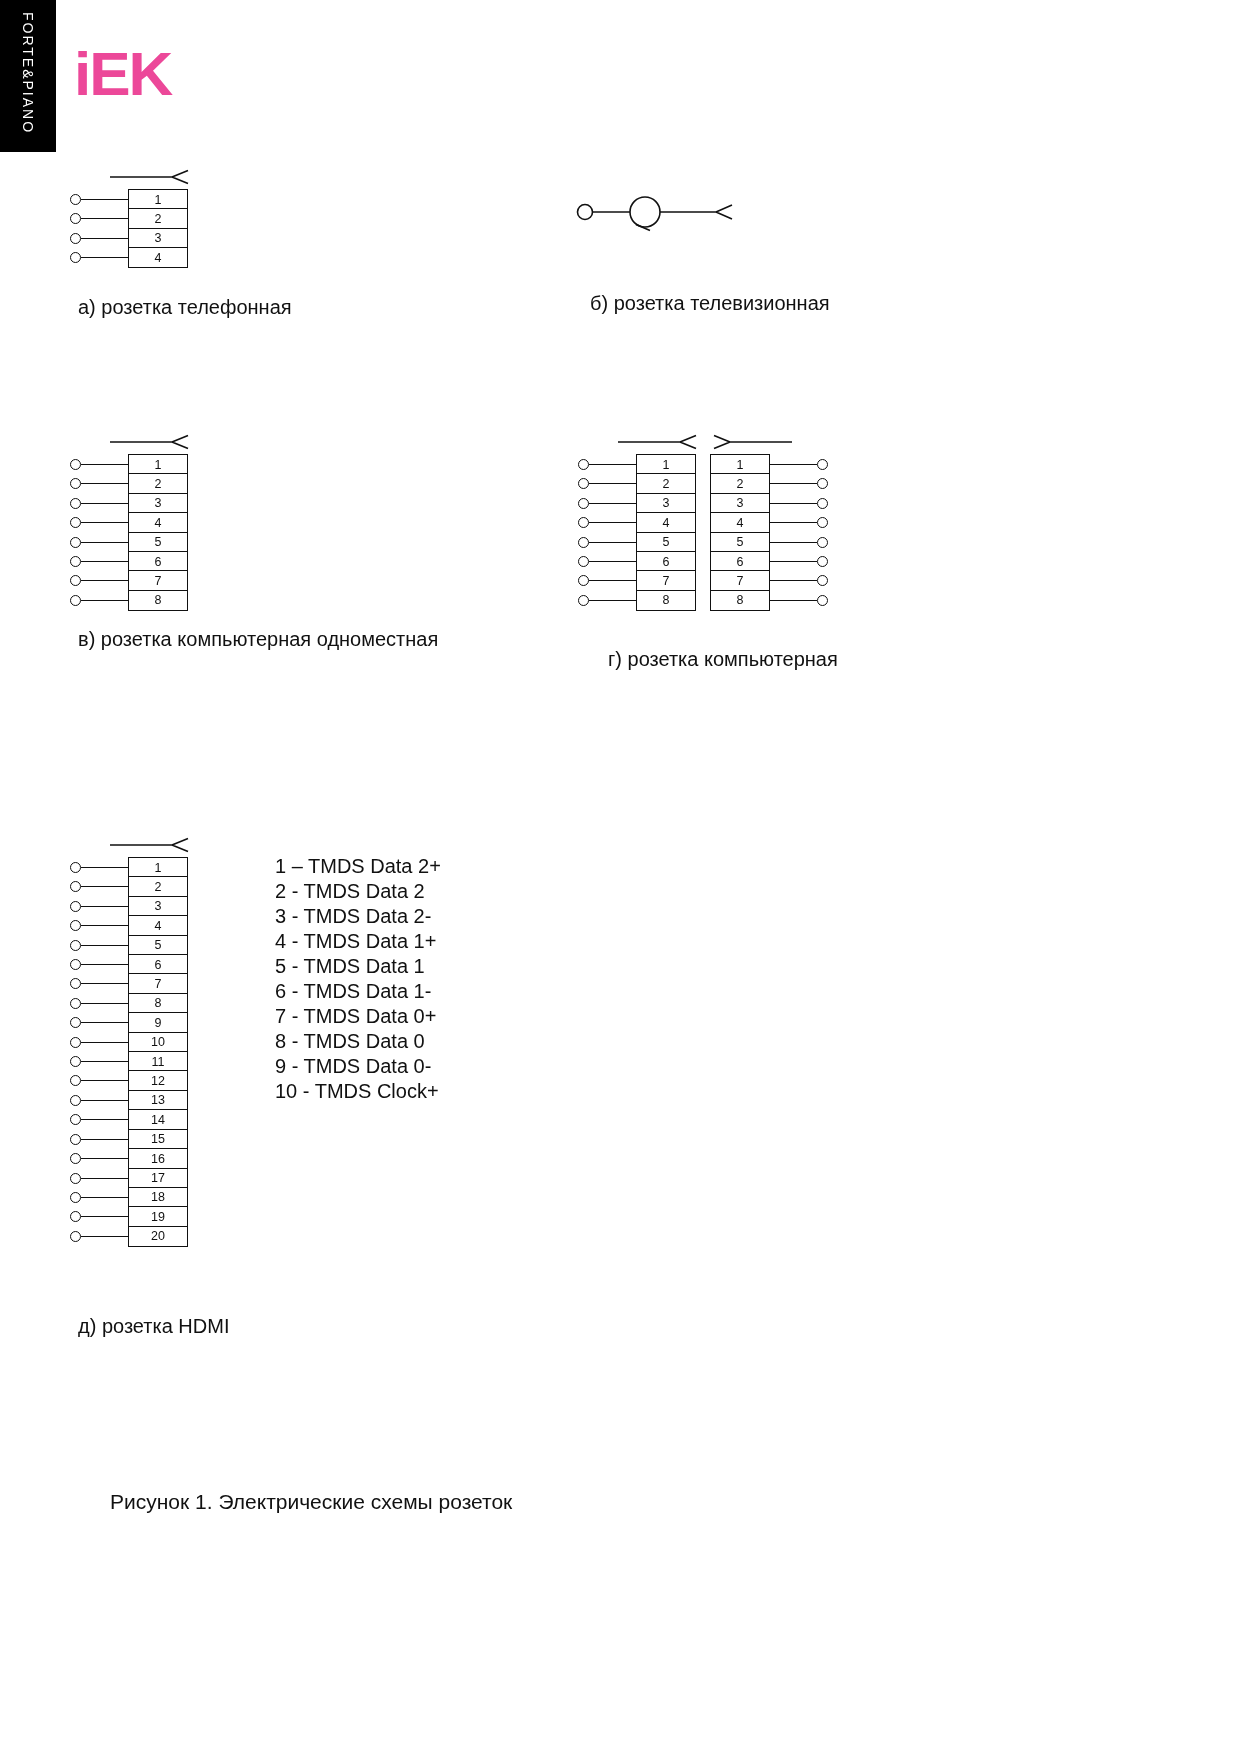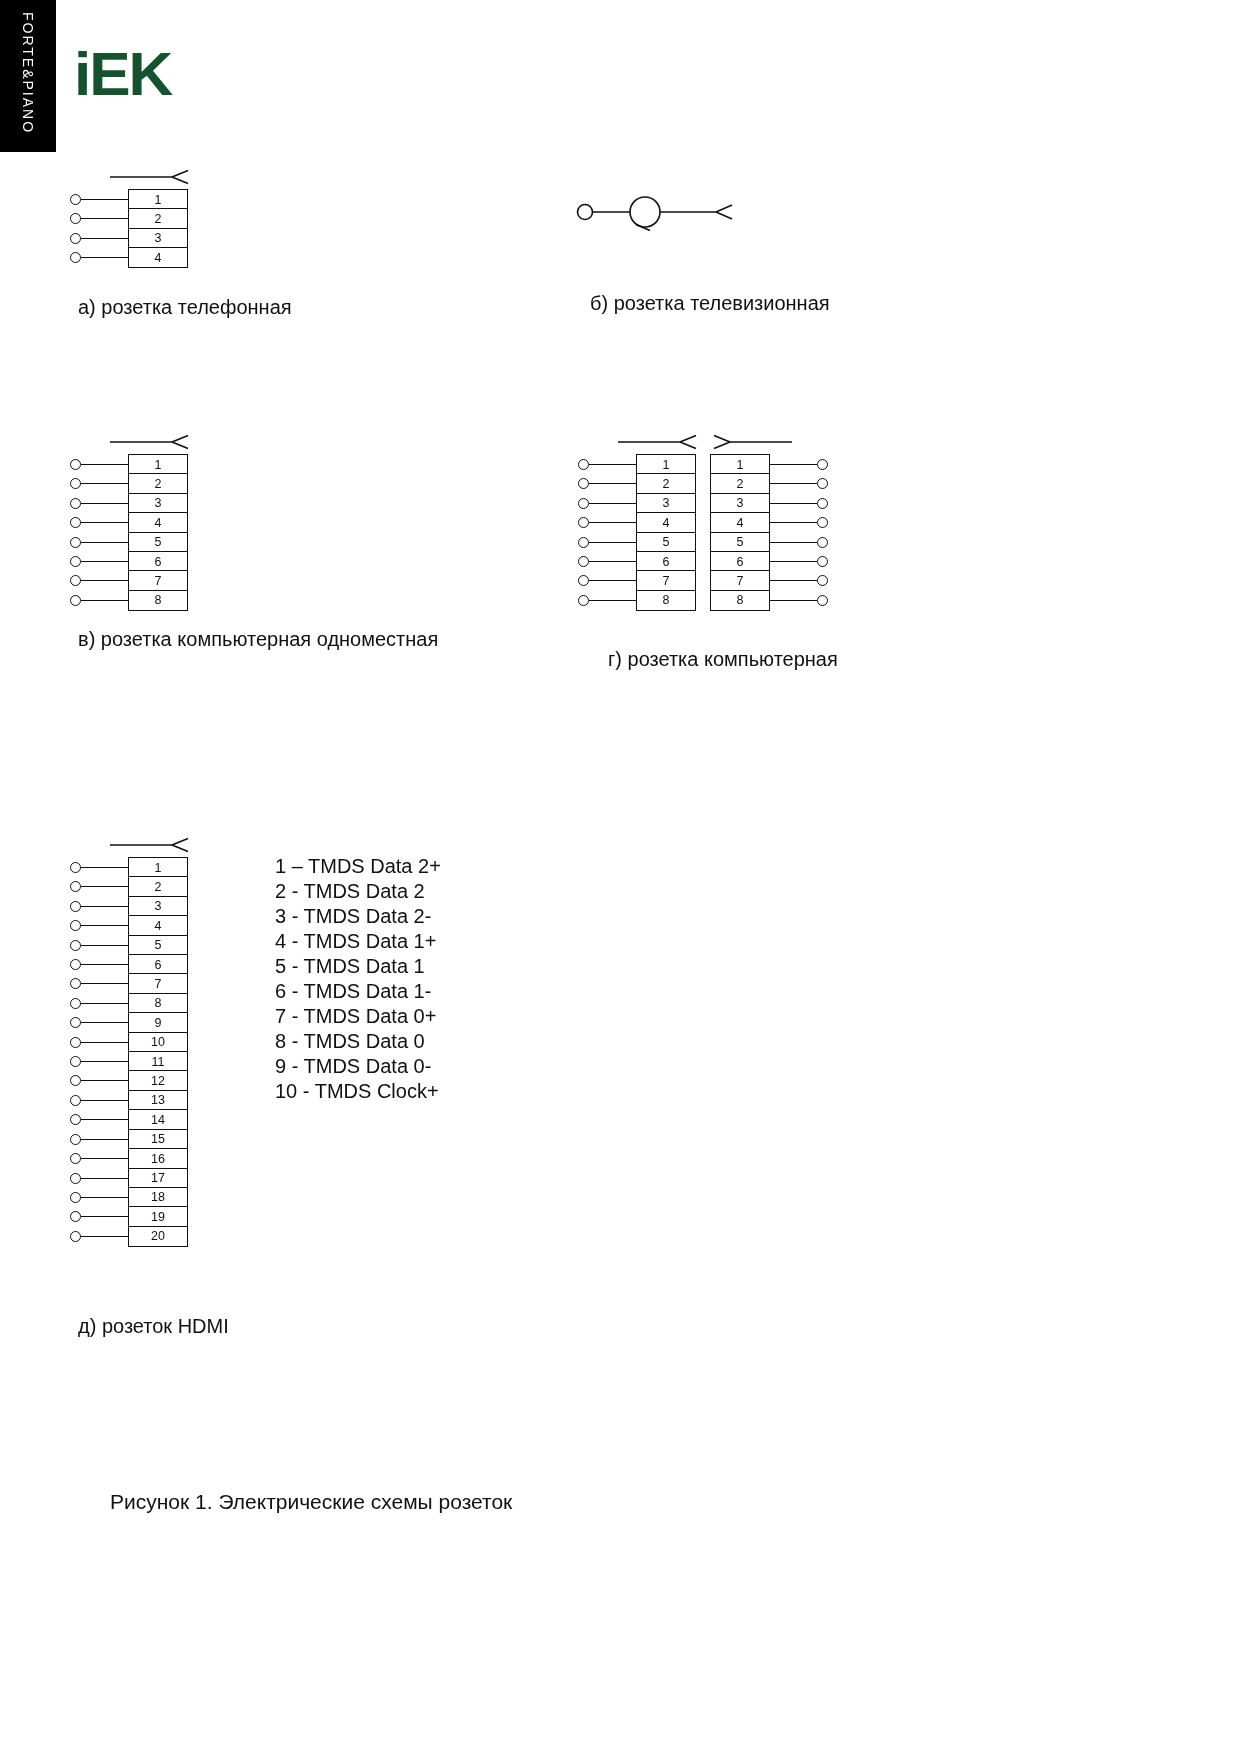--- a/index.html
+++ b/index.html
@@ -7,21 +7,21 @@
     position:relative; width:1239px; height:1746px; background:#fff;
     font-family:"Liberation Sans", sans-serif; color:#111; overflow:hidden;
   }
 
   
   .sidebar { position:absolute; left:0; top:0; width:56px; height:152px; background:#000; }
   .sidebar-text {
     position:absolute; left:50%; top:12px; transform:translateX(-50%);
     writing-mode:vertical-rl; color:#fff; font-size:14px; letter-spacing:2px; white-space:nowrap;
   }
-  .logo { position:absolute; left:74px; top:38px; font-size:62px; font-weight:900; letter-spacing:-2px; color:#14532d; }
+  .logo { position:absolute; left:74px; top:38px; font-size:62px; font-weight:900; letter-spacing:-2px; color:#ec4899; }
 
   
   .connector { position:absolute; }
   .plug-symbol { display:block; margin:0 0 3px 40px; }
   .plug-symbol.right { margin-left:2px; }
   .pin-row { display:flex; align-items:center; height:21px; }
   .pin-row + .pin-row { margin-top:-1.6px; }
   .pin-circle { flex:0 0 auto; width:9px; height:9px; border:1.6px solid #111; border-radius:50%; background:#fff; }
   .pin-wire { flex:1 1 auto; height:0; border-top:1.6px solid #111; }
   .pin-cell {
@@ -343,17 +343,17 @@
       <div class="pin-list-item">2 - TMDS Data 2</div>
       <div class="pin-list-item">3 - TMDS Data 2-</div>
       <div class="pin-list-item">4 - TMDS Data 1+</div>
       <div class="pin-list-item">5 - TMDS Data 1</div>
       <div class="pin-list-item">6 - TMDS Data 1-</div>
       <div class="pin-list-item">7 - TMDS Data 0+</div>
       <div class="pin-list-item">8 - TMDS Data 0</div>
       <div class="pin-list-item">9 - TMDS Data 0-</div>
       <div class="pin-list-item">10 - TMDS Clock+</div>
     </div>
-  <div class="diagram-label" style="left:78px; top:1315px;">д) розеток HDMI</div>
+  <div class="diagram-label" style="left:78px; top:1315px;">д) розетка HDMI</div>
 
   <div class="figure-caption" style="left:110px; top:1490px;">Рисунок 1. Электрические схемы розеток</div>
 
 </div>
 
 </body></html>

